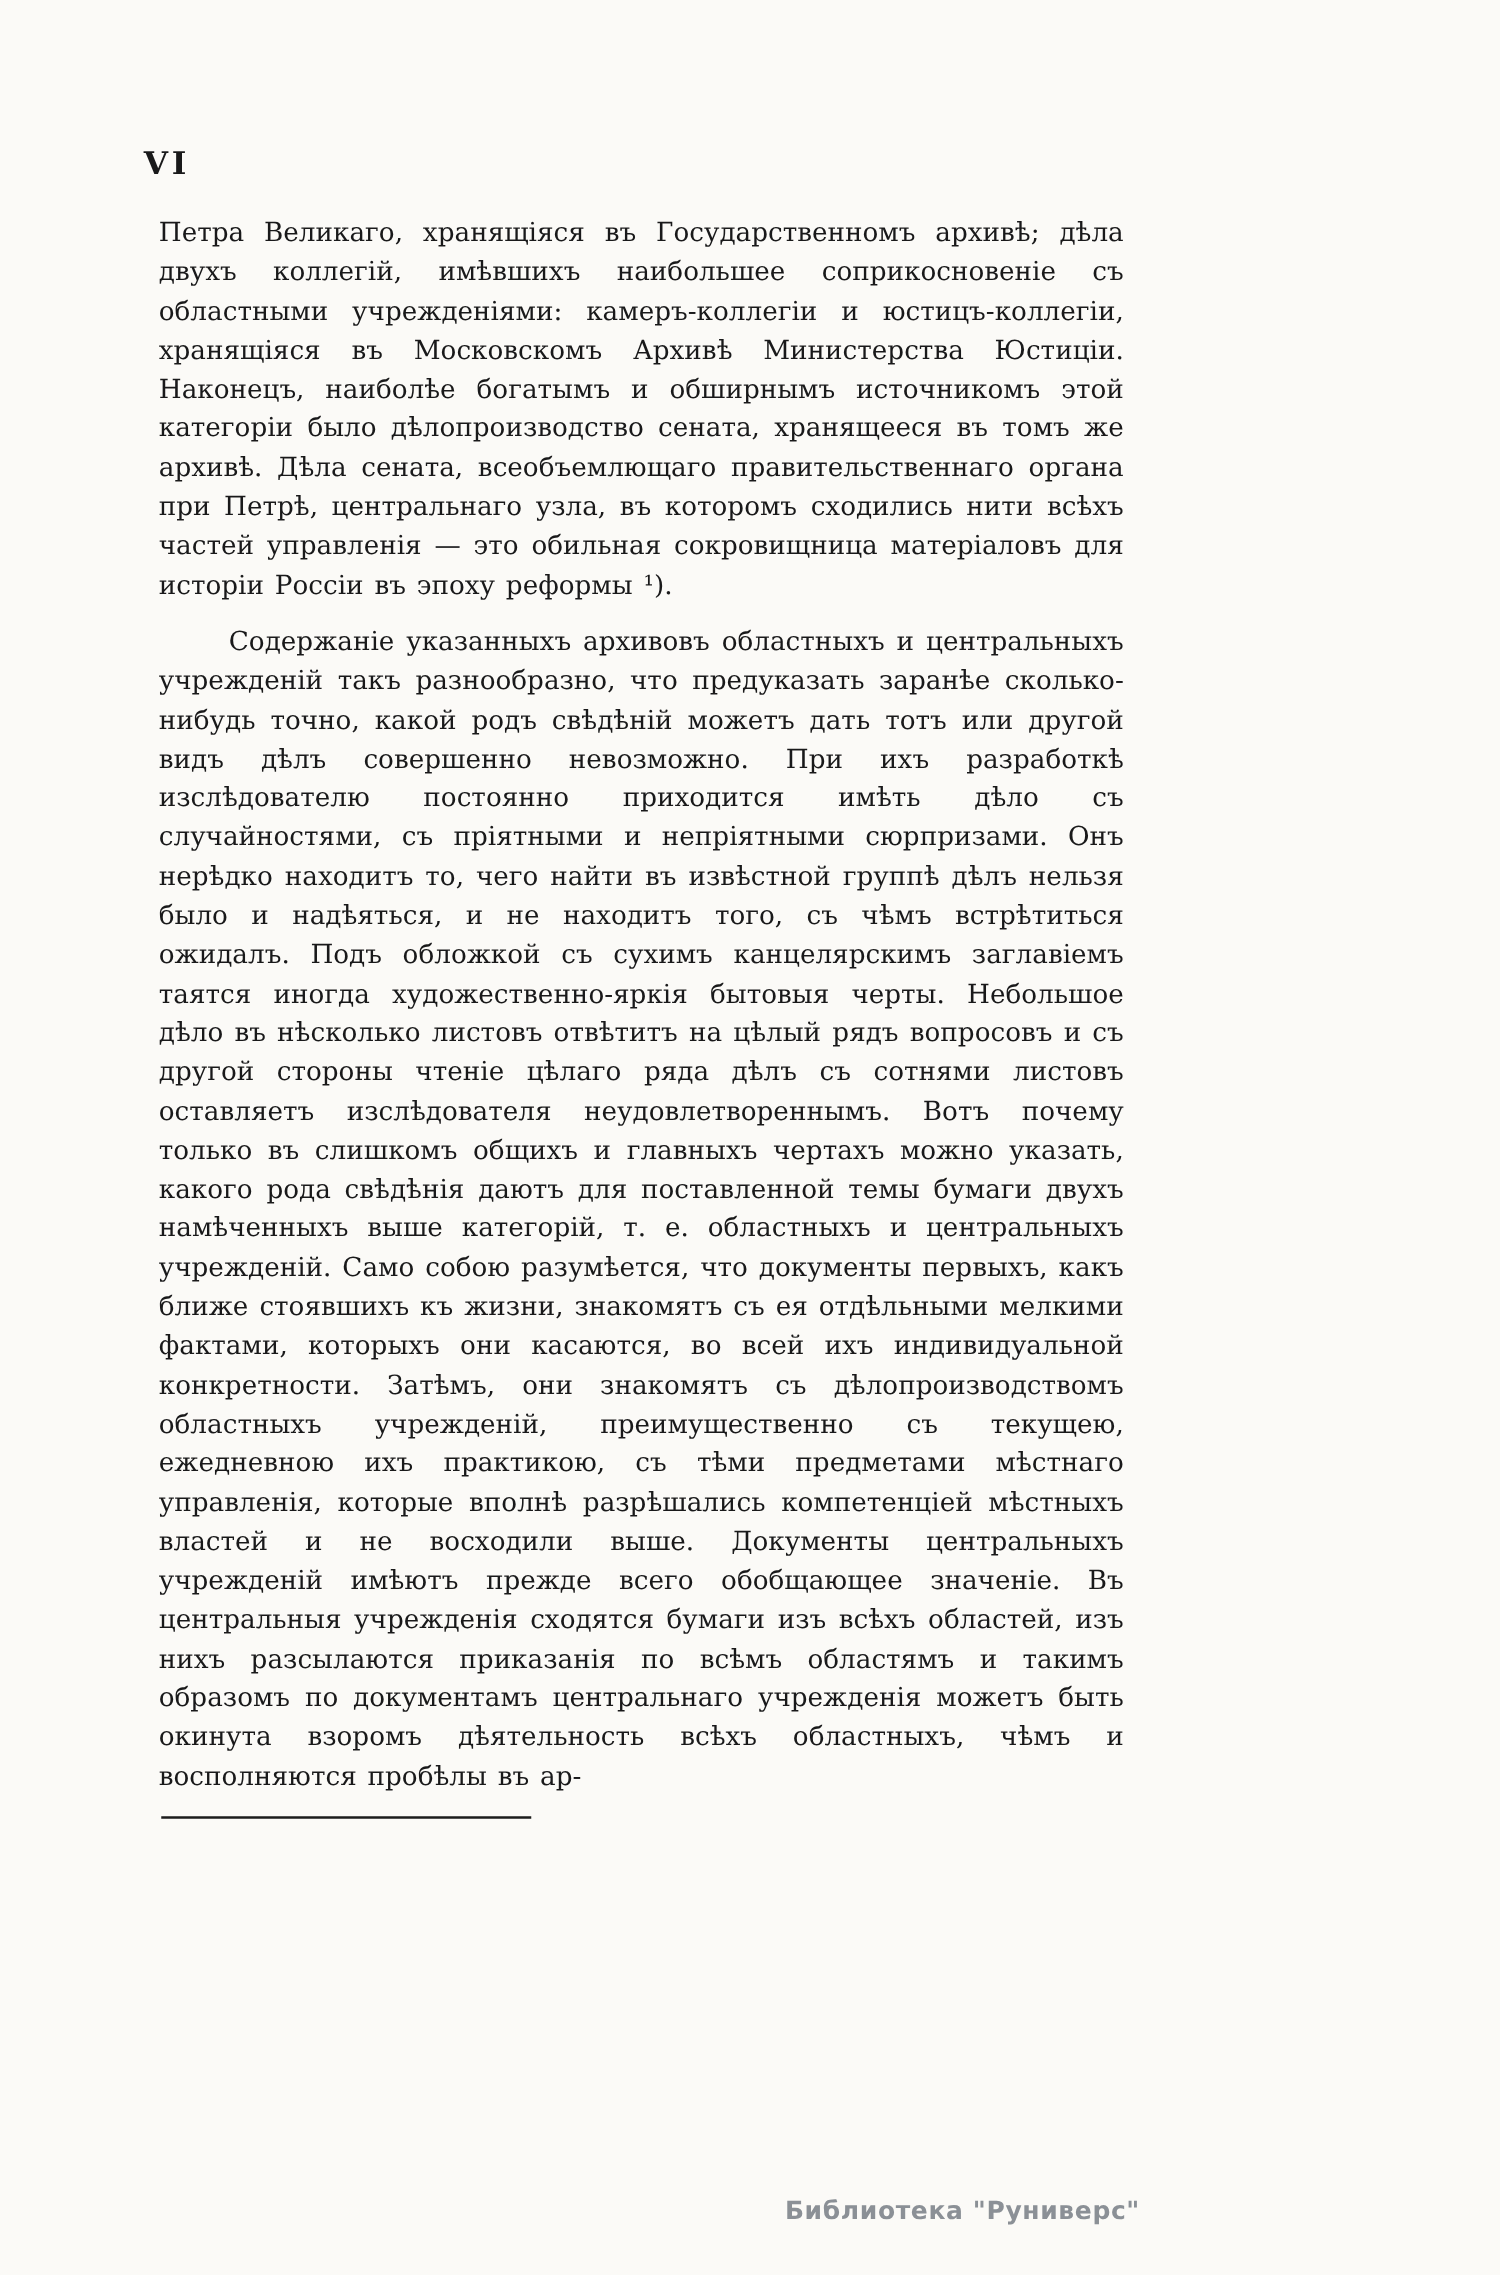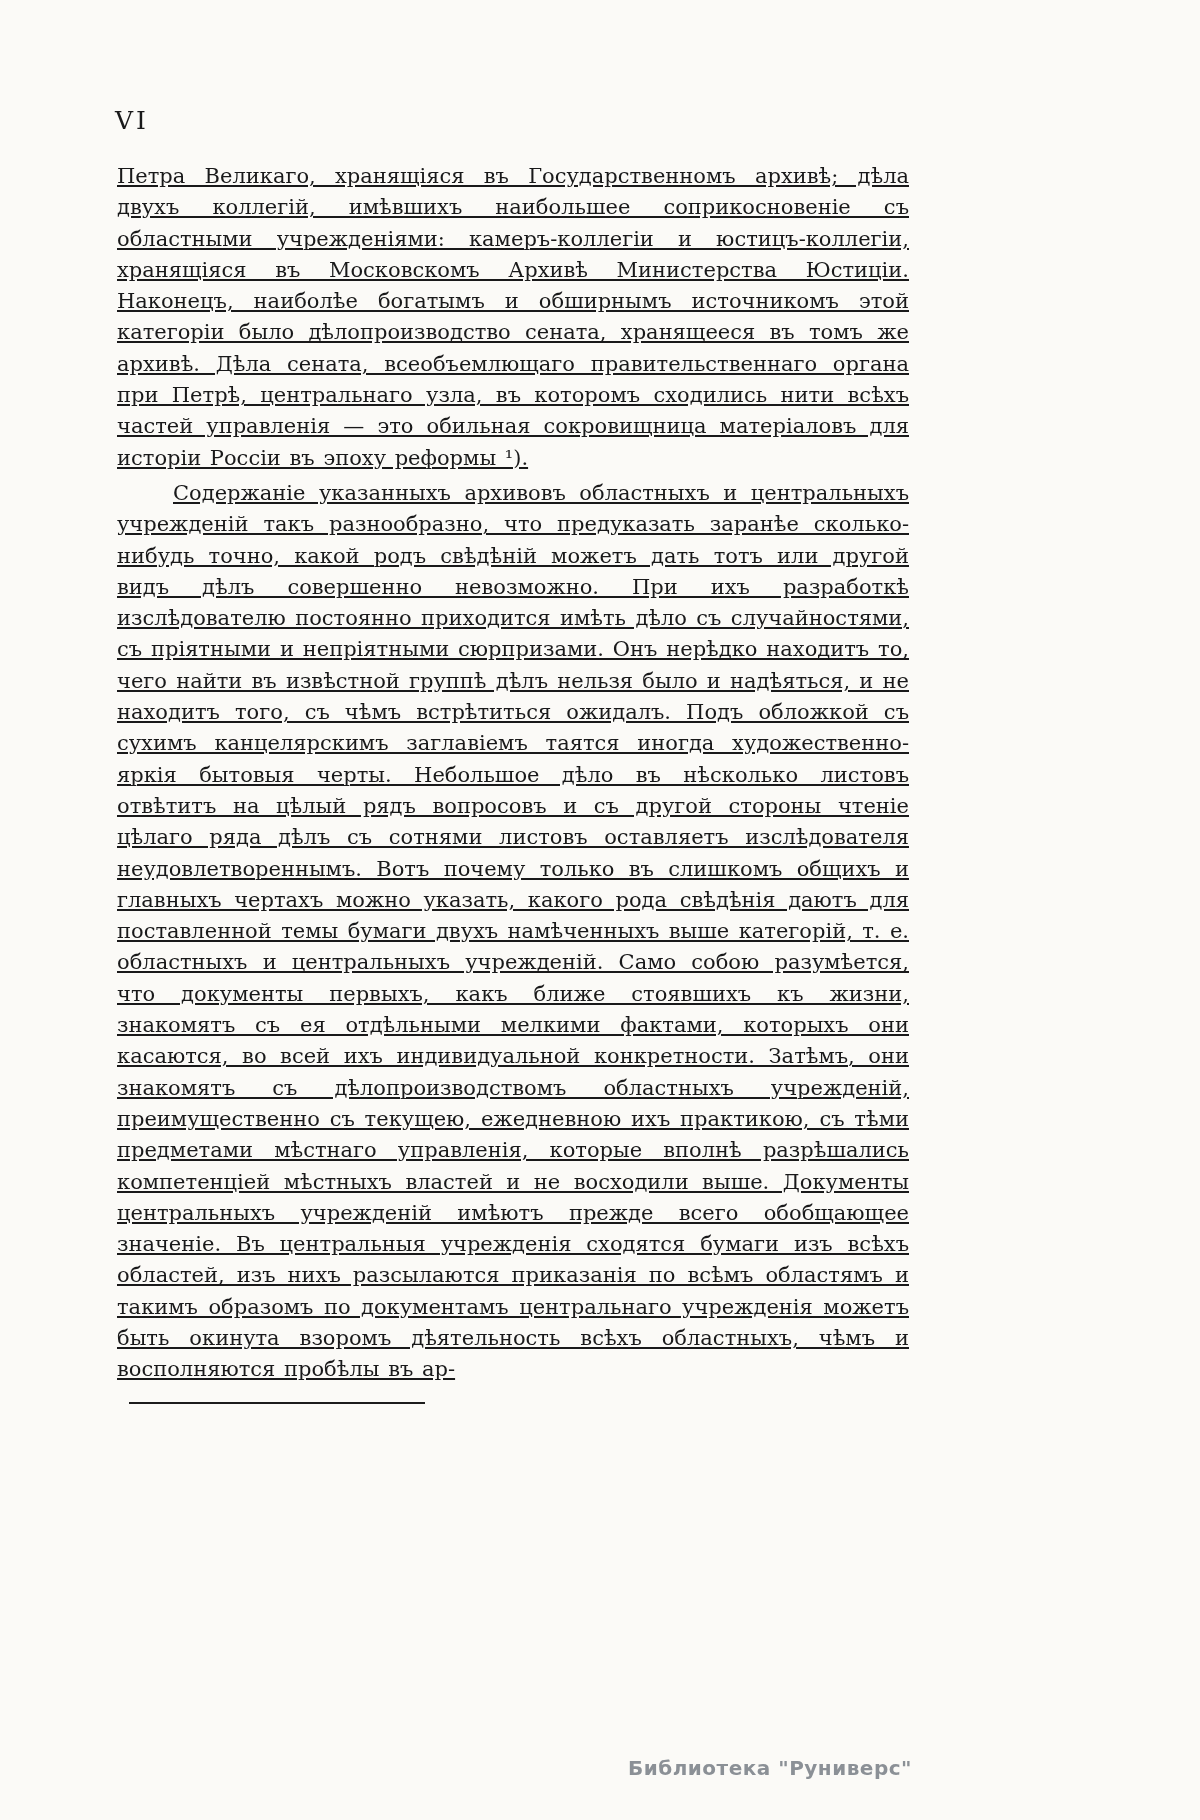--- a/index.html
+++ b/index.html
@@ -14,34 +14,33 @@
   }
   .page {
     position: absolute;
     left: 113px;
     top: 100px;
     width: 800px;
   }
   .page-number {
     font-size: 25px;
     letter-spacing: 3px;
-    margin: 6px 0 26px 2px;
-    font-weight: normal;
+    margin: 16px 0 26px 2px;
+    font-weight: bold;
   }
   .body-text {
     font-size: 21px;
     line-height: 31.3px;
     text-align: justify;
     text-justify: inter-word;
     word-spacing: 2px;
   }
   .para {
-    margin: 4px;
+    margin: 14px;
     text-indent: 0;
-    text-decoration: underline;
   }
   .para.indent {
     text-indent: 56px;
   }
   .footnote-rule {
     width: 296px;
     border: none;
     border-top: 2px solid #1c1c1c;
     margin: 16px 0 16px 16px;
   }

